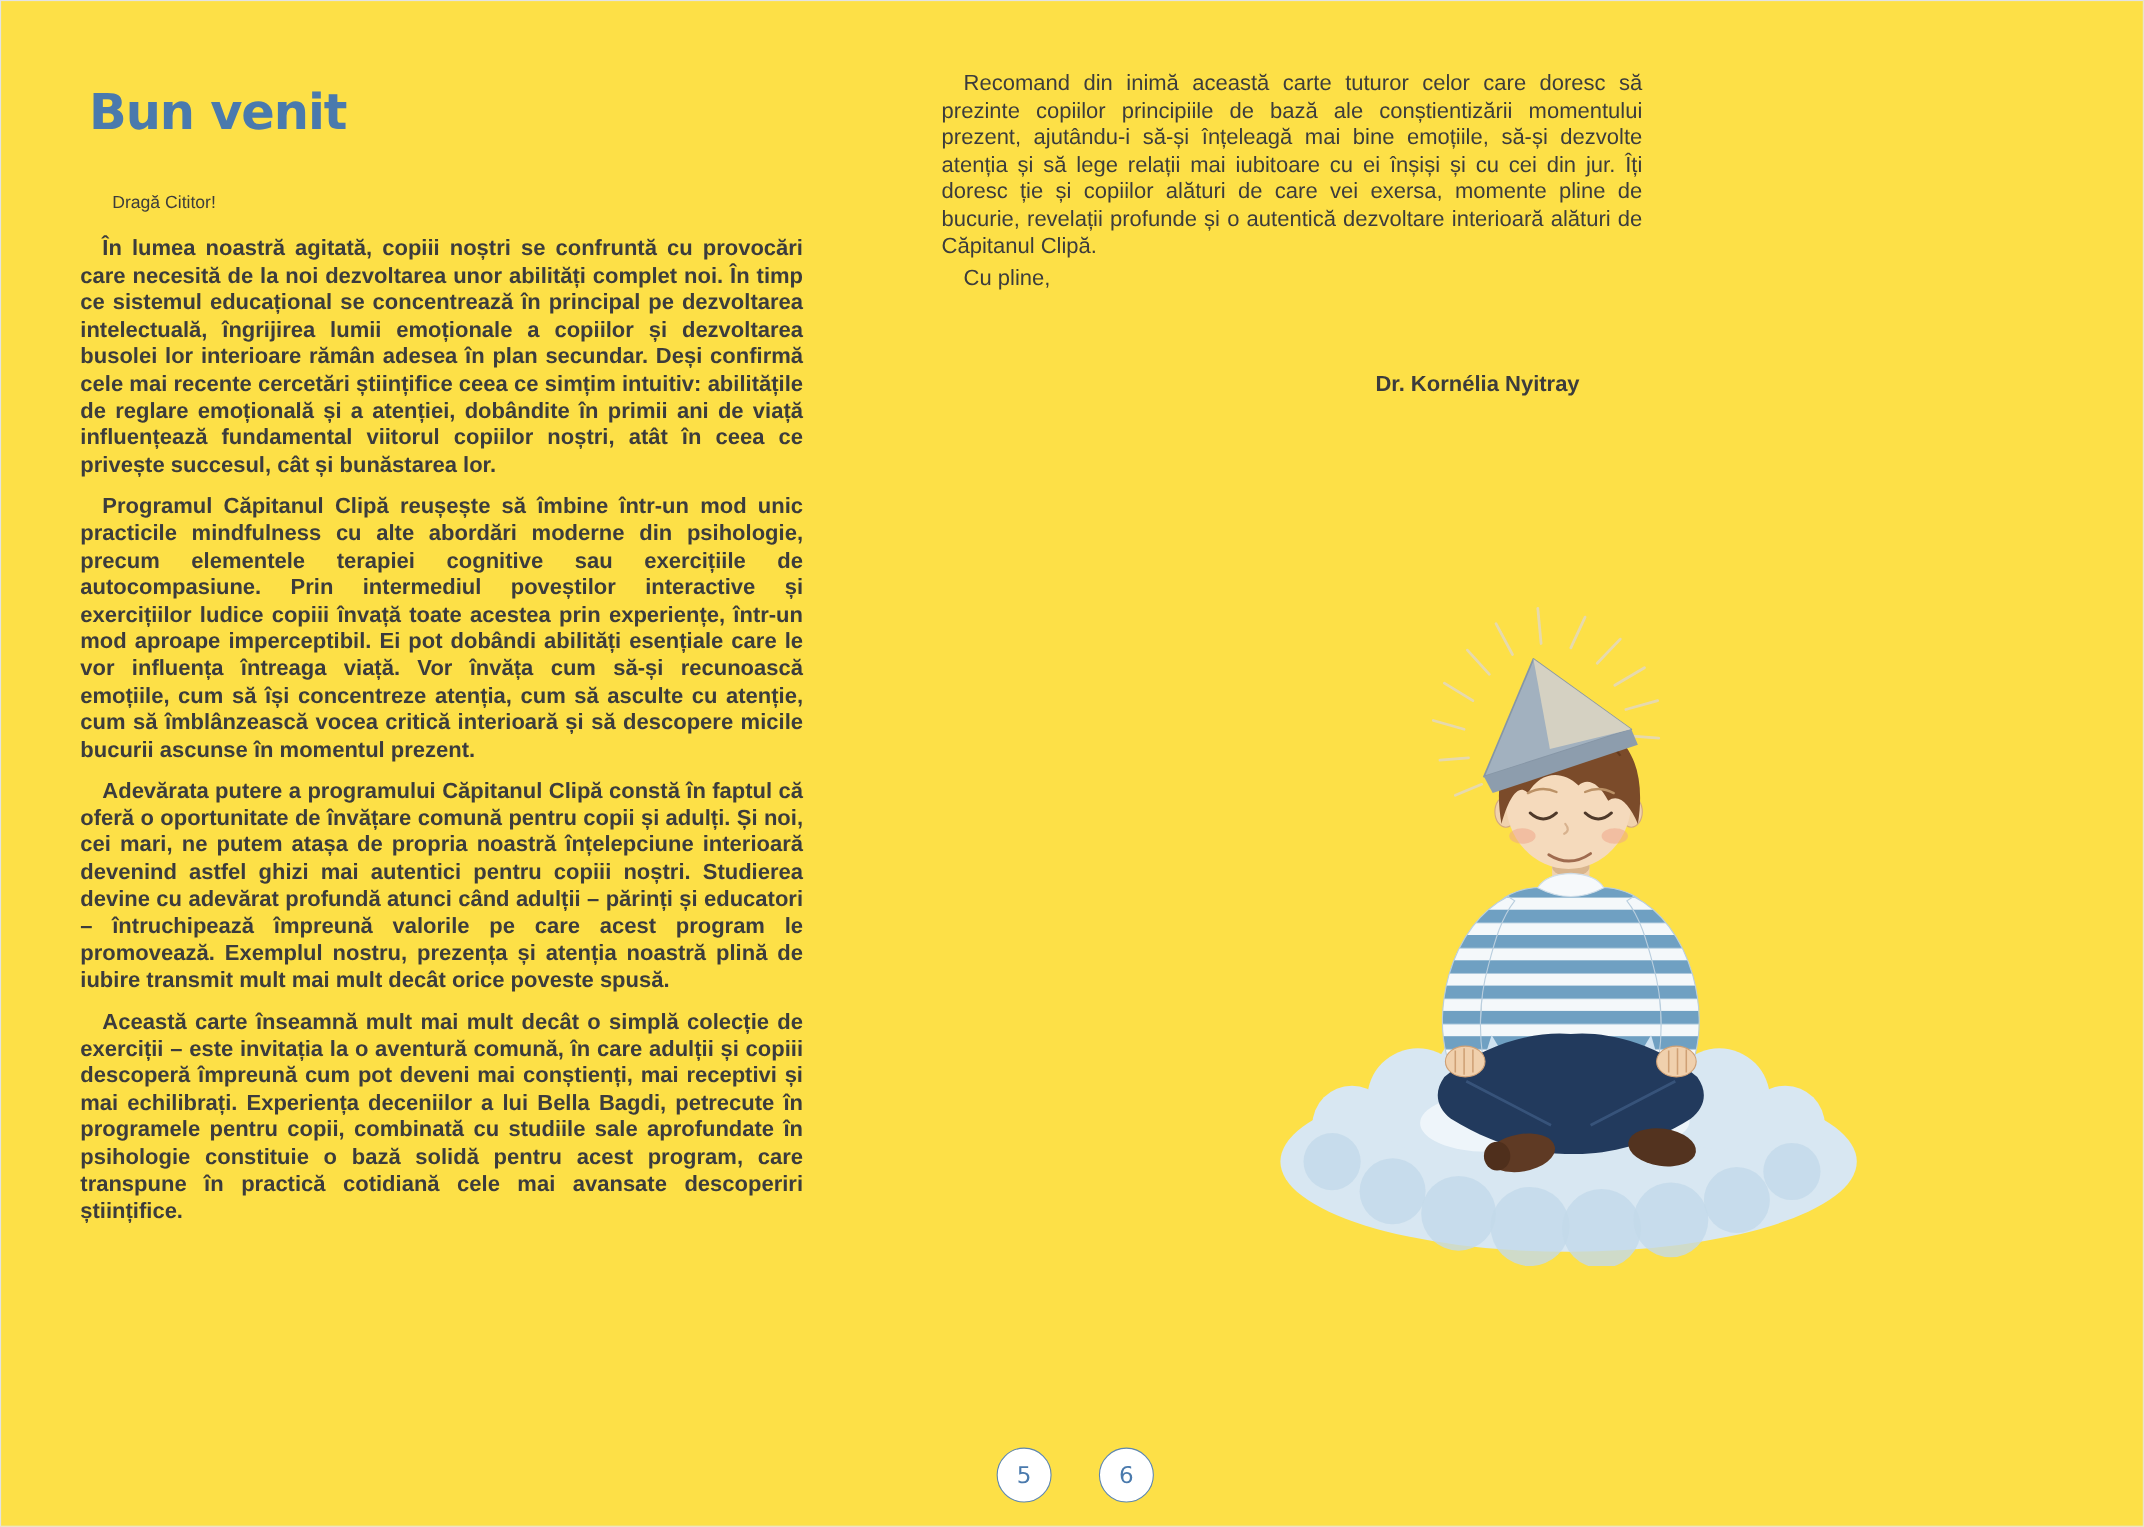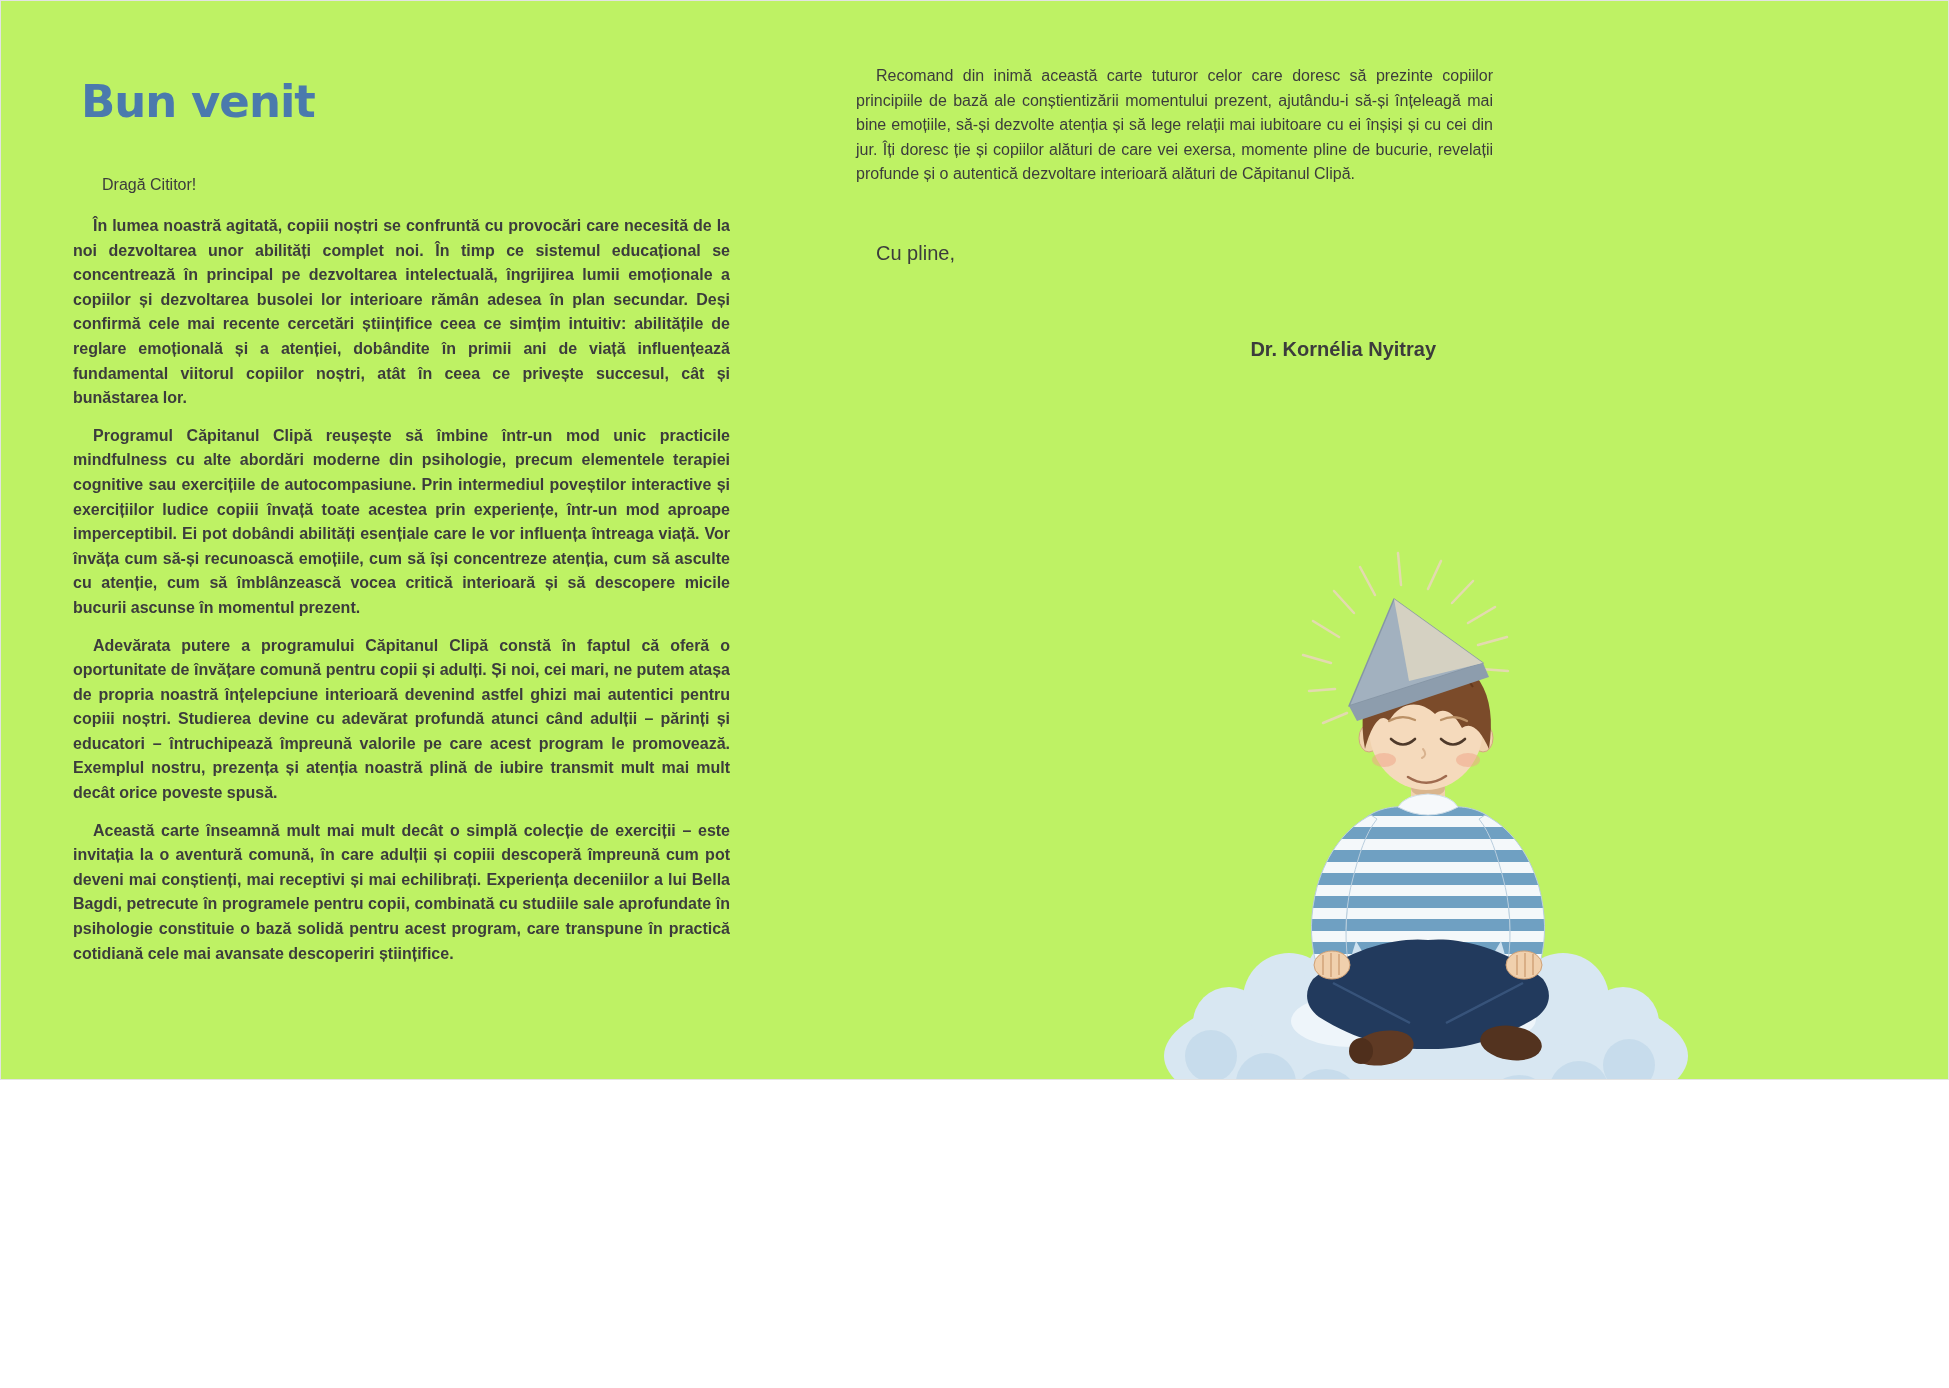--- a/index.html
+++ b/index.html
@@ -1,19 +1,19 @@
 <!DOCTYPE html>
 <html><head>
 <meta charset="utf-8">
 <style>
   html,body{margin:0;padding:0;background:#ffffff;}
   #spread{
     position:relative;
-    width:1949px;height:1080px;
-    background:#bef264;
+    width:1949px;height:1388px;
+    background:#fde047;
     border:1px solid #e3e3e3;
     box-sizing:border-box;
     font-family:"Liberation Sans", sans-serif;
     color:#3c3c3c;
     overflow:hidden;
   }
   .page-title{
     position:absolute;left:80px;top:74px;
     font-family:"DejaVu Sans", sans-serif;
     font-size:45px;font-weight:bold;letter-spacing:-1px;
@@ -21,21 +21,21 @@
   }
   .greeting{
     position:absolute;left:101px;top:172px;
     font-size:16px;line-height:24.6px;
   }
   .left-paragraphs{
     position:absolute;left:72px;top:213px;width:657px;font-weight:bold;
   }
   .left-paragraphs p, .right-paragraph{
     margin:0 0 13px 0;
-    font-size:16px;line-height:24.6px;
+    font-size:20px;line-height:24.6px;
     text-align:justify;text-indent:20px;
     color:#3c3c3c;
   }
   .right-paragraph{
     position:absolute;left:855px;top:63px;width:637px;margin:0;
   }
   .closing{
     position:absolute;left:875px;top:240px;
     font-size:20px;line-height:24.6px;
   }

